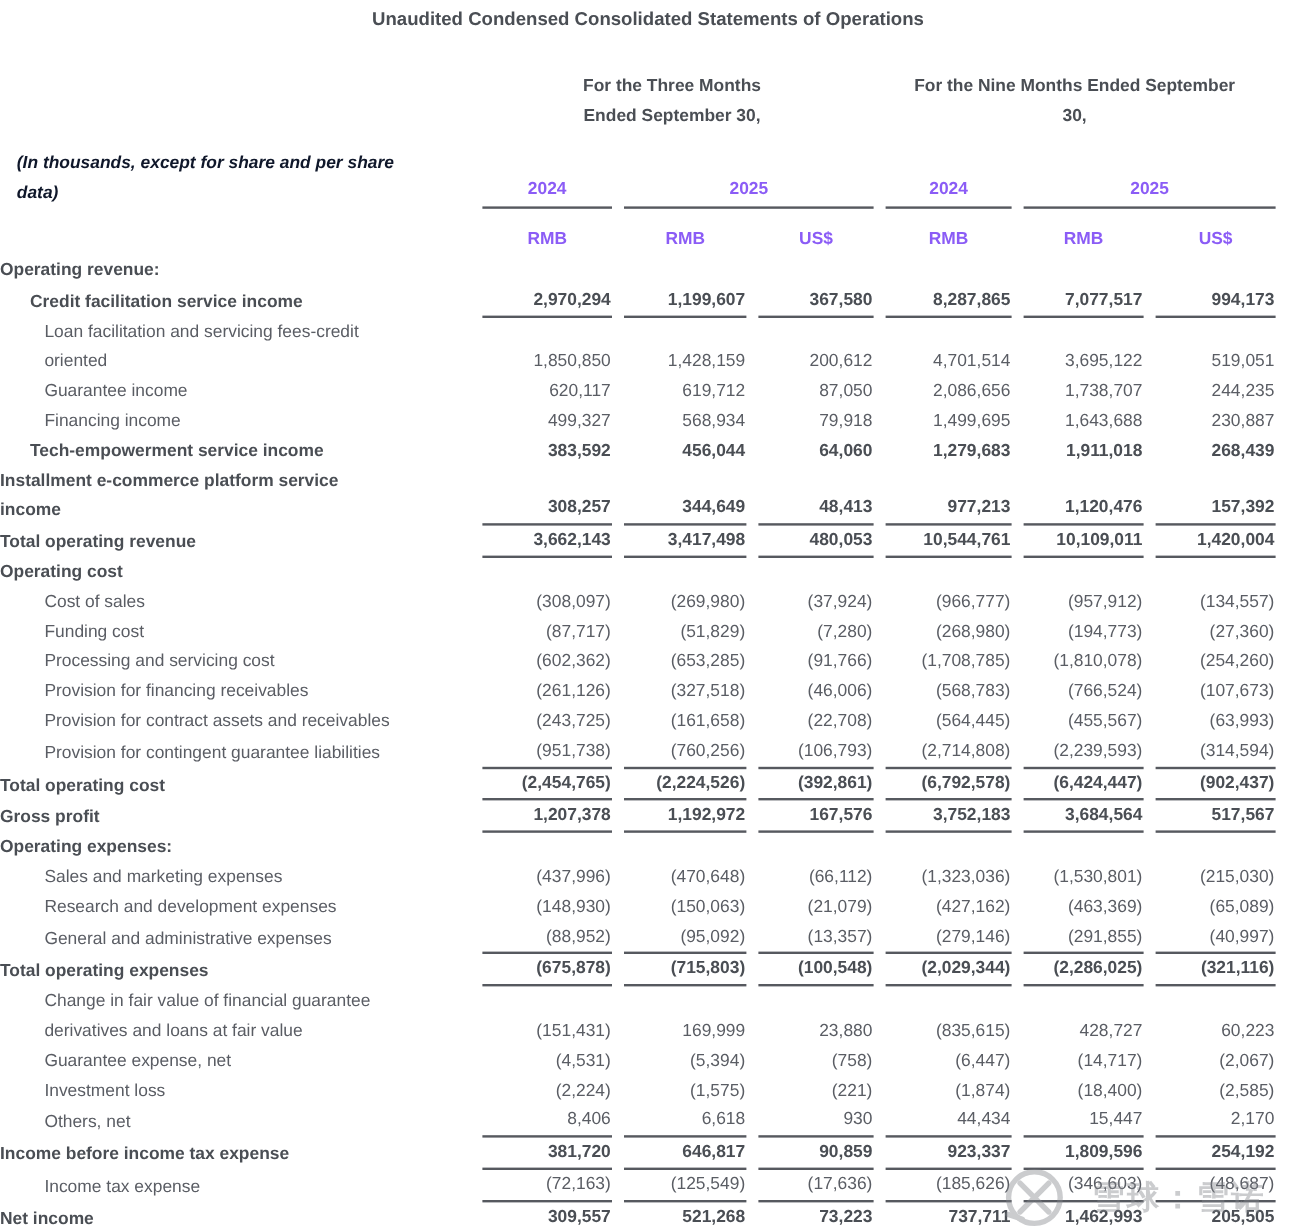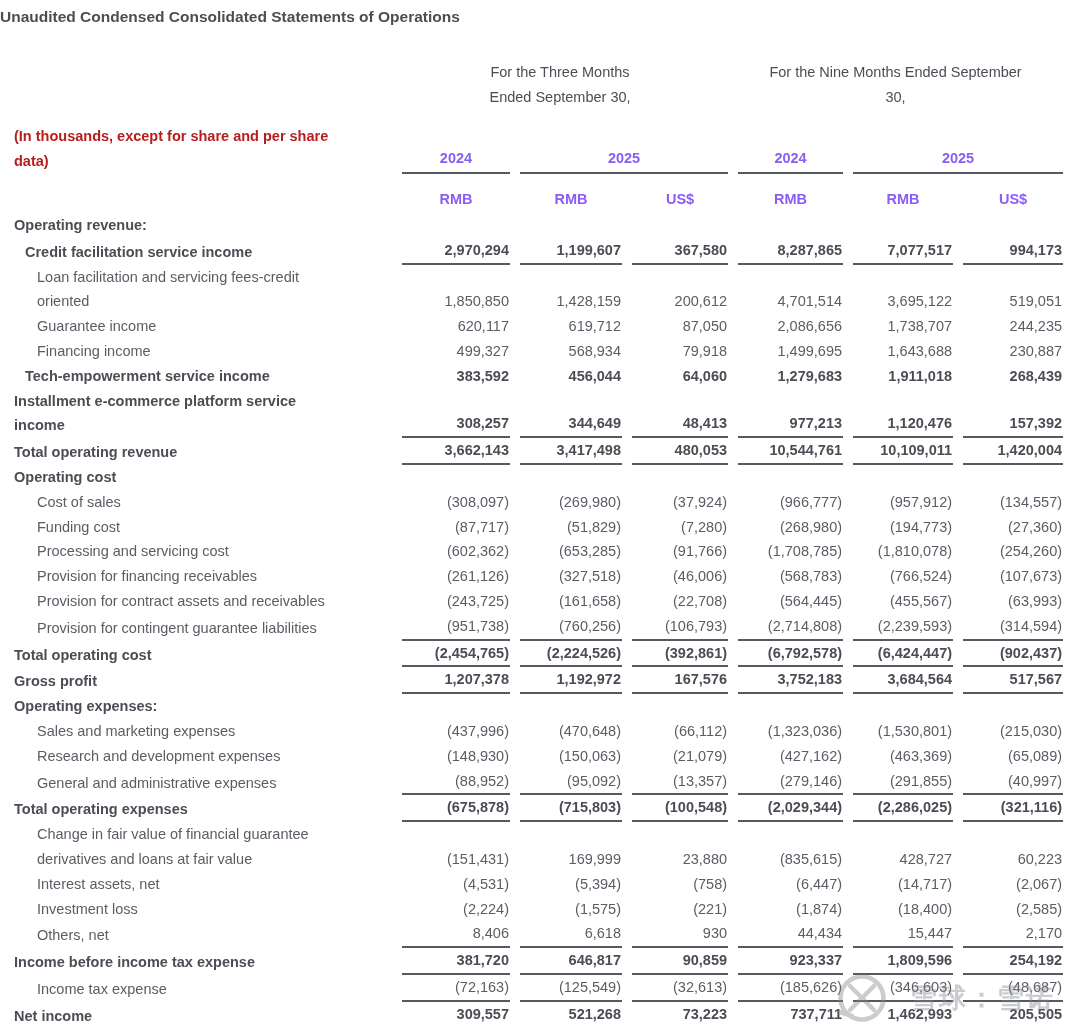--- a/index.html
+++ b/index.html
@@ -4,45 +4,45 @@
 <style>
   html,body{margin:0;padding:0;background:#ffffff;}
   body{
     width:1080px;height:1025px;overflow:hidden;
     font-family:"Liberation Sans","DejaVu Sans",sans-serif;
     color:#55585f;
   }
   .page{position:relative;width:1080px;height:1025px;}
   .title{
     font-size:15.5px;font-weight:bold;color:#4a4e54;
-    text-align:left;margin:8px 0 0 0;padding:0;
+    text-align:center;margin:8px 0 0 0;padding:0;
   }
   table.fin{
     border-collapse:collapse;table-layout:fixed;
     width:1063px;margin:34px 0 0 0;
   }
   td{padding:0;vertical-align:bottom;font-size:14.5px;line-height:24.8px;}
   
   .period{
-    white-space:pre-line;text-align:center;font-weight:normal;color:#4a4e54;
+    white-space:pre-line;text-align:center;font-weight:bold;color:#4a4e54;
     line-height:25px;padding-bottom:14px;
   }
   .note{
-    white-space:pre-line;font-weight:bold;color:#b91c1c;
-    padding-left:14px;line-height:25px;
+    white-space:pre-line;font-weight:bold;color:#0f172a;
+    padding-left:14px;line-height:25px;font-style:italic;
   }
   .hd{
     margin-left:10px;text-align:center;font-weight:bold;color:#8b5cf6;
     line-height:25px;padding-bottom:1px;
   }
   .curpad{padding-top:13px;}
   
   .lbl{white-space:pre-line;color:#5a5d64;}
   .lbl.b{font-weight:bold;color:#4a4e54;}
-  .i0{padding-left:14px;}
+  .i0{}
   .i1{padding-left:25px;}
   .i2{padding-left:37px;}
   .cv{
     margin-left:10px;text-align:right;padding-right:1px;color:#5a5d64;
   }
   .cv.b{font-weight:bold;color:#4a4e54;}
   .ul{border-bottom:2px solid #56595f;}
   
   .watermark{
     position:absolute;left:836px;top:962px;width:236px;height:56px;
@@ -603,21 +603,21 @@
             <div class="cv">(835,615)</div>
           </td>
           <td>
             <div class="cv">428,727</div>
           </td>
           <td>
             <div class="cv">60,223</div>
           </td>
         </tr>
         <tr>
-          <td class="lbl i2">Interest assets, net</td>
+          <td class="lbl i2">Guarantee expense, net</td>
           <td>
             <div class="cv">(4,531)</div>
           </td>
           <td>
             <div class="cv">(5,394)</div>
           </td>
           <td>
             <div class="cv">(758)</div>
           </td>
           <td>
@@ -695,21 +695,21 @@
         </tr>
         <tr>
           <td class="lbl i2">Income tax expense</td>
           <td>
             <div class="cv ul">(72,163)</div>
           </td>
           <td>
             <div class="cv ul">(125,549)</div>
           </td>
           <td>
-            <div class="cv ul">(32,613)</div>
+            <div class="cv ul">(17,636)</div>
           </td>
           <td>
             <div class="cv ul">(185,626)</div>
           </td>
           <td>
             <div class="cv ul">(346,603)</div>
           </td>
           <td>
             <div class="cv ul">(48,687)</div>
           </td>

